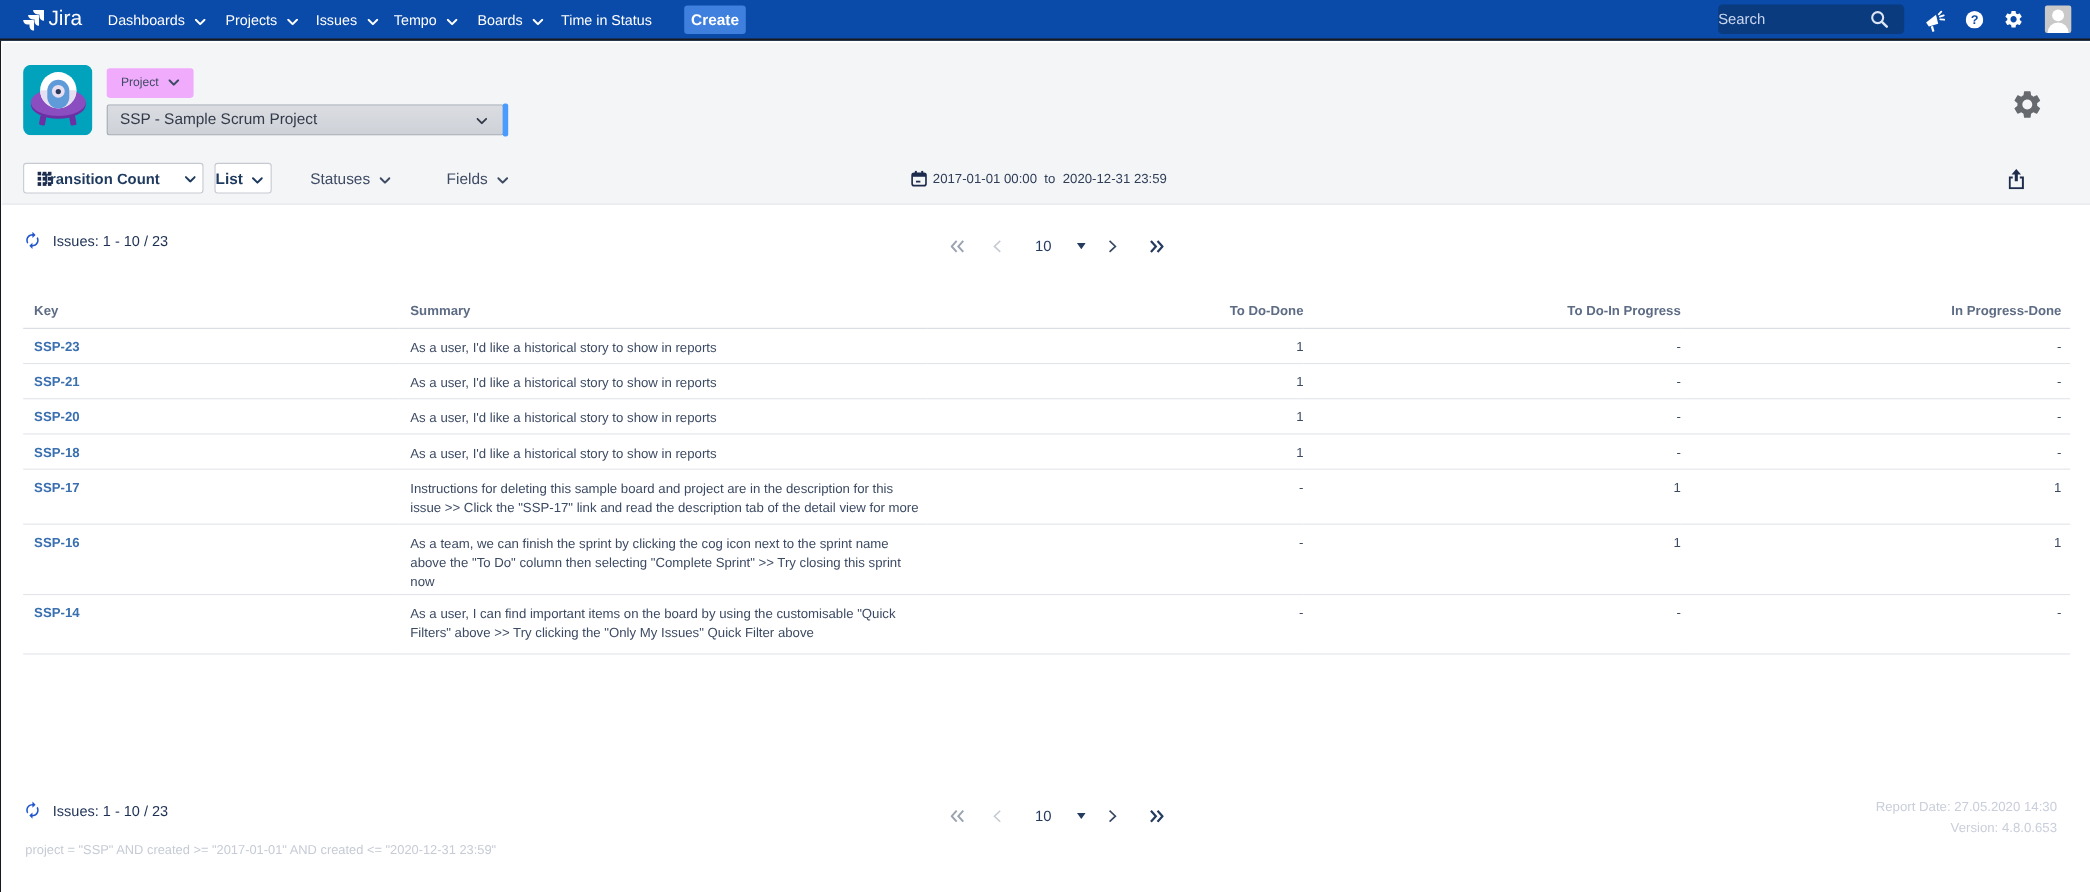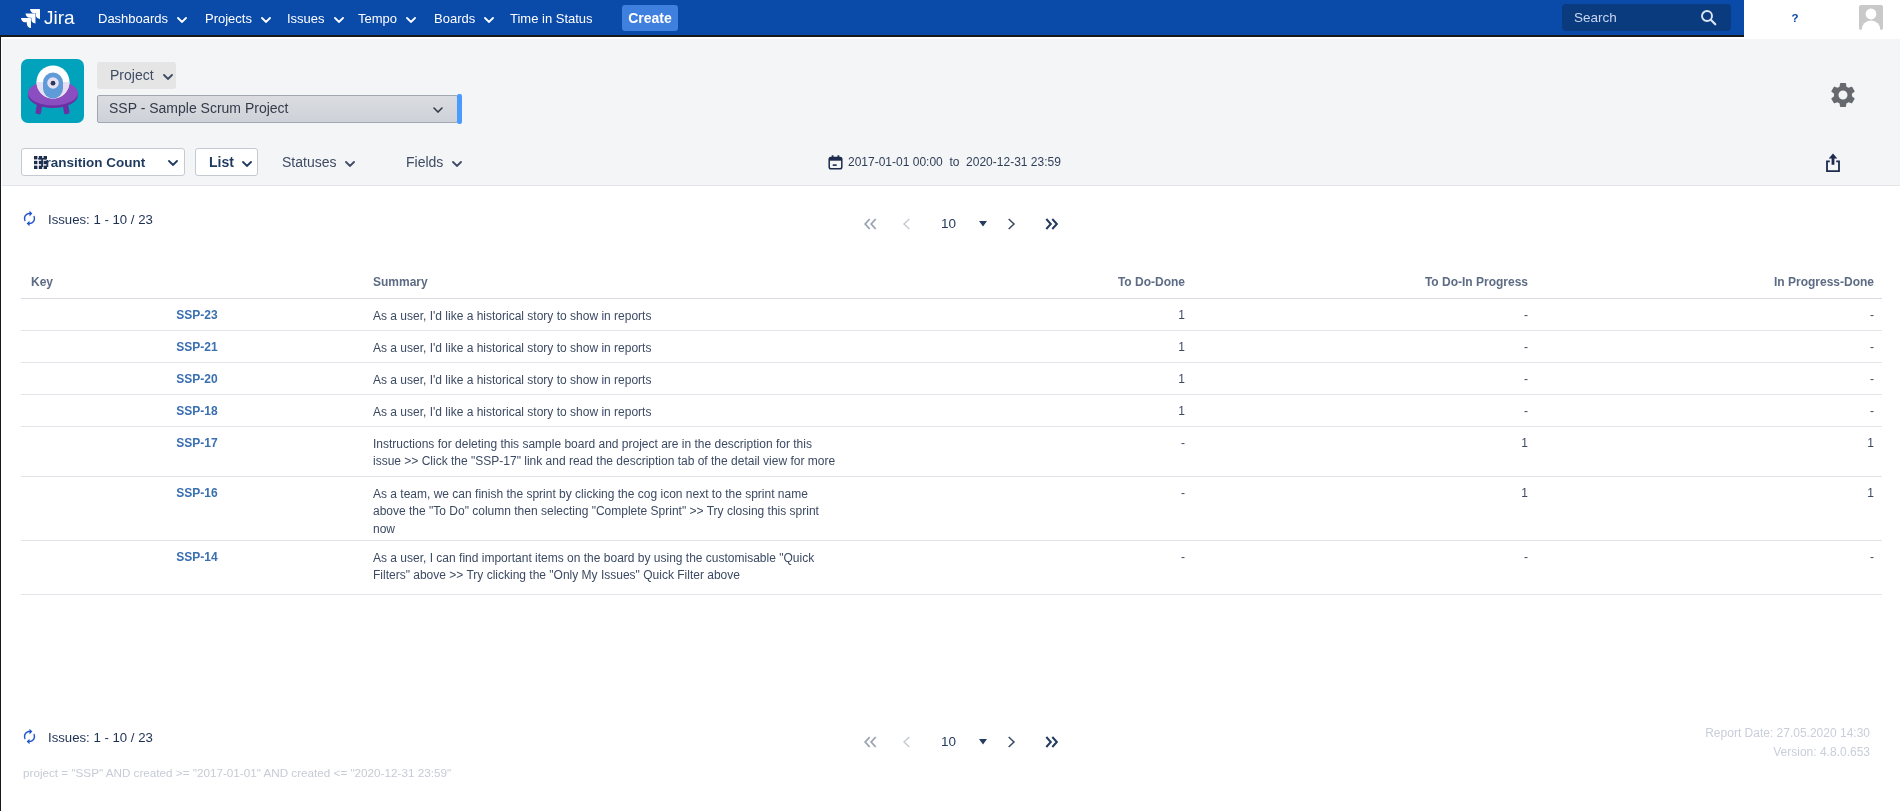--- a/index.html
+++ b/index.html
@@ -1,71 +1,71 @@
 <!DOCTYPE html>
 <html><head><meta charset="utf-8">
 <style>
   * { margin:0; padding:0; box-sizing:border-box; }
   html,body { width:1900px; height:811px; overflow:hidden; background:#fff;
     font-family:"Liberation Sans", sans-serif; }
   .abs { position:absolute; }
 
   
-  #nav { position:absolute; left:0; top:0; width:1744px; height:37px;
+  #nav { position:absolute; left:0; top:0; width:1900px; height:37px;
     background:#0A4AA8; border-bottom:2px solid #17191c; }
   #nav .mi { position:absolute; top:0; height:37px; line-height:37px;
     color:#fff; font-size:13px; white-space:nowrap; }
   #nav .chev { display:inline-block; margin-left:9px; }
   #brand { position:absolute; left:44px; top:0; height:37px; line-height:36px;
     color:#fff; font-size:19px; }
   #createbtn { position:absolute; left:622px; top:5px; width:56px; height:26px;
     background:#3F7FDE; border-radius:3px; color:#fff; font-size:14px; font-weight:bold;
     text-align:center; line-height:26px; }
   #search { position:absolute; left:1562px; top:4px; width:169px; height:27px;
     background:#0A3B7E; border-radius:4px; color:#C9D6F0; font-size:13.5px;
-    line-height:27px; padding-left:12px; }
+    line-height:27px; padding-left:0; }
   #navatar { position:absolute; left:1859px; top:5px; width:24px; height:25px;
     background:#C9C9C9; border-radius:2px; overflow:hidden; }
 
   
   #band { position:absolute; left:0; top:39px; width:1900px; height:147px;
     background:#F4F5F7; border-bottom:1px solid #E3E5E9; }
   #frameleft { position:absolute; left:0; top:37px; width:1.3px; height:774px; background:#17191c; z-index:5; }
   #framewhite { position:absolute; left:1.3px; top:39px; width:1.2px; height:772px; background:#fff; z-index:5; }
   #projbtn { position:absolute; left:97px; top:62px; width:79px; height:27px;
-    background:#e5e5e5; border-radius:3px; color:#3E4B63; font-size:14px;
+    background:#f0abfc; border-radius:3px; color:#3E4B63; font-size:11px;
     line-height:27px; padding-left:13px; }
   #projselect { position:absolute; left:97px; top:95px; width:361px; height:28px;
     background:linear-gradient(#DADCE1,#CED2D8); border:1px solid #A0A7B1; border-radius:2px;
     color:#333B49; font-size:14px; line-height:25px; padding-left:11px; }
   #selfocus { position:absolute; left:457px; top:94px; width:4.5px; height:30px;
     background:#4A9BFF; border-radius:2px; }
 
   
   .tbtn { position:absolute; top:148px; height:28px; background:#fff;
     border:1px solid #C5CAD2; border-radius:3px; color:#1F3A5F; font-size:14px;
     font-weight:bold; line-height:26px; }
   #tcbtn { left:21px; width:164px; }
-  #listbtn { left:195px; width:63px; padding-left:13px; }
+  #listbtn { left:195px; width:52px; padding-left:0; }
   .tlabel { position:absolute; top:148px; height:28px; line-height:28px;
     color:#3E4B63; font-size:14px; }
   #datetxt { position:absolute; left:848px; top:148px; height:28px; line-height:28px;
     color:#2F3E57; font-size:12px; }
 
   
   .issuestxt { position:absolute; left:48px; color:#1D3054; font-size:13.2px; }
 
   
   #tbl { position:absolute; left:21px; top:262px; width:1861px;
     border-collapse:collapse; table-layout:fixed; font-size:12px; }
   #tbl th { font-weight:bold; color:#5D6C84; text-align:left;
     border-bottom:1px solid #D8DBE1; vertical-align:bottom; padding:0 0 9px 0; }
   #tbl td { border-bottom:1px solid #E2E4E9; vertical-align:top; padding-top:8.5px;
     color:#3C4A63; }
-  #tbl .key { font-weight:bold; color:#3A6FB0; padding-left:10px;text-align:center; }
+  #tbl .key { font-weight:bold; color:#3A6FB0; padding-left:10px; }
   #tbl .sum { line-height:17.5px; padding-left:10px; }
   #tbl .num { text-align:right; }
   #tbl th.num { text-align:right; }
 
   
   #query { position:absolute; left:23px; top:766px; color:#C6CBD5; font-size:11.7px; }
   #repdate { position:absolute; right:30px; top:723.5px; color:#C9CEDA; font-size:12px; text-align:right; line-height:19.2px; }
 </style></head>
 <body>
 

